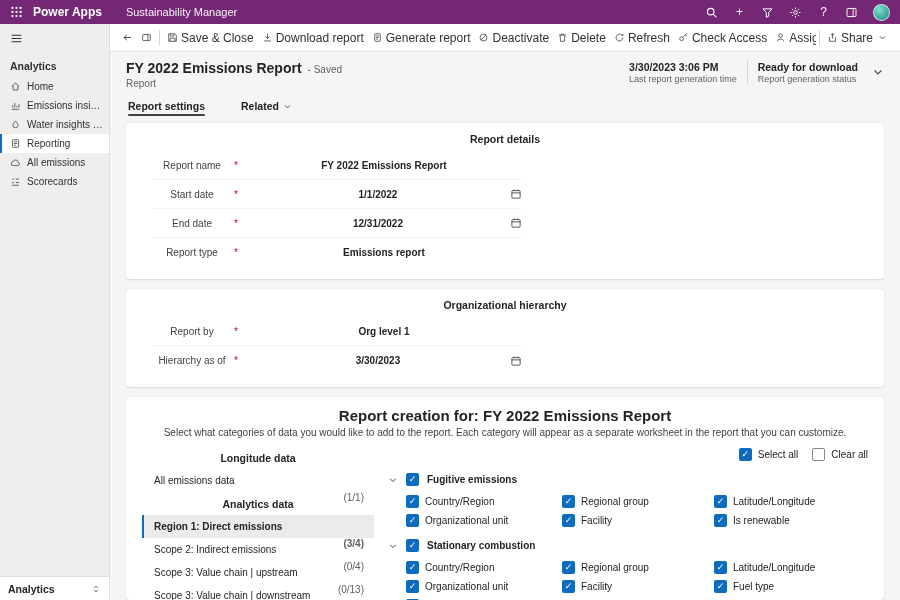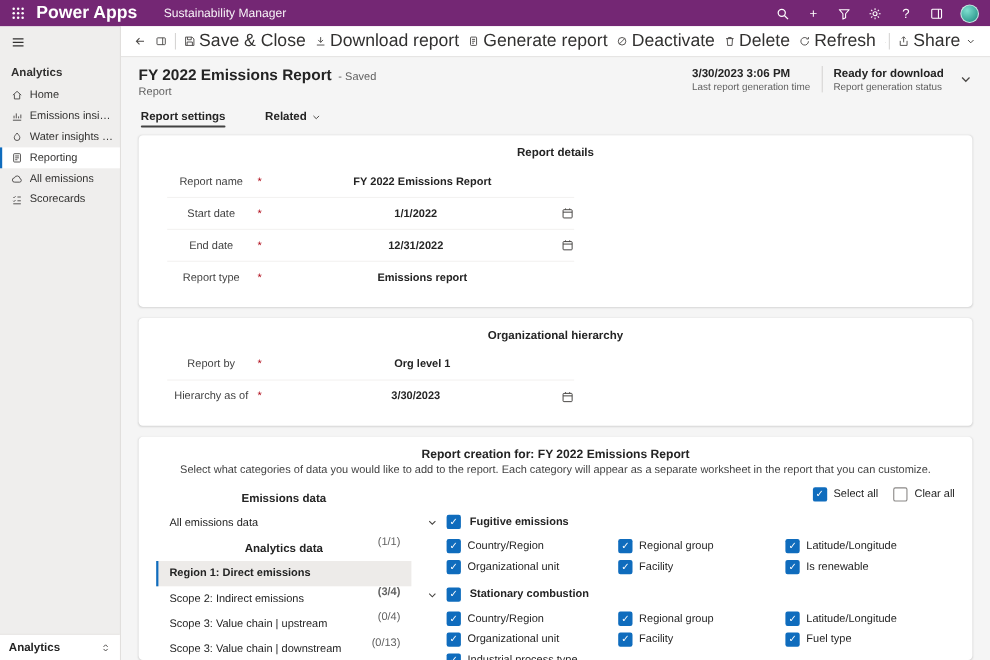--- a/index.html
+++ b/index.html
@@ -4,21 +4,21 @@
 <style>
   * { margin:0; padding:0; box-sizing:border-box; }
   html,body { width:900px; height:600px; overflow:hidden; }
   body { font-family:"Liberation Sans","DejaVu Sans",sans-serif; font-size:11px; color:#242424; background:#fff; }
   svg { display:block; }
   .app { width:900px; height:600px; display:flex; flex-direction:column; overflow:hidden; }
 
   
   .topbar { flex:0 0 24px; background:var(--topbar,#742774); color:#fff; display:flex; align-items:center; padding:0 10px; gap:10px; }
   .topbar .waffle { width:14px; height:14px; }
-  .topbar .appname { font-size:16px; font-weight:600; white-space:nowrap; }
+  .topbar .appname { font-size:12px; font-weight:600; white-space:nowrap; }
   .topbar .envname { font-size:11px; margin-left:14px; white-space:nowrap; opacity:.95; }
   .tb-right { margin-left:auto; display:flex; align-items:center; gap:15px; }
   .tb-ic { width:13px; height:13px; color:#fff; display:flex; align-items:center; justify-content:center; font-size:12px; line-height:1; cursor:pointer; }
   .avatar { width:17px; height:17px; border-radius:50%; background:radial-gradient(circle at 35% 30%, #7fe0d0, #18857c); border:1px solid rgba(255,255,255,.7); cursor:pointer; }
 
   
   .body-row { flex:1; display:flex; min-height:0; }
 
   
   .sidebar { flex:0 0 110px; width:110px; background:#efeeed; border-right:1px solid #e1dfdd; display:flex; flex-direction:column; min-height:0; }
@@ -31,21 +31,21 @@
   .sb-spacer { flex:1; }
   .area-switcher { flex:0 0 24px; background:#fff; border-top:1px solid #e1dfdd; display:flex; align-items:center; justify-content:space-between; padding:0 8px; font-size:10.5px; font-weight:700; cursor:pointer; }
   .area-switcher svg { width:10px; height:10px; color:#484644; }
 
   
   .right-col { flex:1; display:flex; flex-direction:column; min-width:0; min-height:0; background:#f5f5f5; }
 
   
   .cmdbar { flex:0 0 28px; background:#fff; border-bottom:1px solid #e4e3e2; display:flex; align-items:center; padding:0 8px; min-width:0; }
   .cmd-left { display:flex; align-items:center; overflow:hidden; flex:1; min-width:0; }
-  .cmd { display:flex; align-items:center; gap:3px; padding:0 4px; height:22px; border-radius:2px; white-space:nowrap; cursor:pointer; color:#323130; font-size:16px; }
+  .cmd { display:flex; align-items:center; gap:3px; padding:0 4px; height:22px; border-radius:2px; white-space:nowrap; cursor:pointer; color:#323130; font-size:12px; }
   .cmd svg { width:11px; height:11px; flex:0 0 11px; color:#484644; }
   .cmd .chev { width:9px; height:9px; margin-left:1px; }
   .cmd-divider { flex:0 0 1px; width:1px; height:15px; background:#d6d5d4; margin:0 3px; }
   .cmd-share { display:flex; align-items:center; margin-left:auto; }
 
   
   .form-header { padding:8px 16px 0 16px; }
   .fh-top { display:flex; align-items:flex-start; }
   .page-title { font-size:14px; font-weight:700; color:#242424; white-space:nowrap; }
   .saved-text { font-size:10px; color:#616161; margin-left:6px; }
@@ -69,21 +69,21 @@
 
   .fields { width:370px; margin:6px 0 0 10px; }
   .field { display:flex; align-items:center; height:29px; border-bottom:1px solid #f3f2f1; }
   .field-label { flex:0 0 80px; font-size:10px; color:#424242; }
   .req { color:#b10e1c; margin:0 8px 0 2px; font-size:10px; }
   .field-value { flex:1; font-size:10px; font-weight:700; color:#242424; cursor:text; }
   .field .cal { width:12px; height:12px; color:#484644; cursor:pointer; }
 
   
   .rc-card { flex:1; min-height:0; overflow:hidden; }
-  .rc-title { font-size:11px; font-weight:700; }
+  .rc-title { font-size:15px; font-weight:700; }
   .rc-desc { font-size:10px; color:#424242; margin-top:3px; }
   .rc-body { display:flex; gap:14px; margin-top:8px; }
   .rc-left { flex:0 0 232px; width:232px; }
   .rc-group-header { font-size:10.5px; font-weight:700; padding:6px 8px 5px 8px; }
   .rc-item { display:flex; justify-content:space-between; align-items:center; height:23px; padding:0 10px 0 10px; font-size:10px; color:#242424; cursor:pointer; border-left:2px solid transparent; }
   .rc-item .count { color:#616161;margin-top:34px; }
   .rc-item.selected { background:#edebe9; border-left:2px solid var(--accent,#0f6cbd); font-weight:700; }
   .rc-right { flex:1; min-width:0; }
   .rc-right-top { display:flex; justify-content:flex-end; gap:14px; padding-top:2px; }
   .cbrow { display:flex; align-items:center; gap:6px; font-size:10px; color:#242424; cursor:pointer; white-space:nowrap; }
@@ -400,21 +400,21 @@
           </div>
         </div>
 
         <div class="card rc-card">
           <div class="rc-title">Report creation for: FY 2022 Emissions Report</div>
           <div class="rc-desc">Select what categories of data you would like to add to the report. Each category will appear as a separate worksheet in the report that you can customize.</div>
 
           <div class="rc-body">
 
             <div class="rc-left">
-              <div class="rc-group-header">Emissions data</div>
+              <div class="rc-group-header">Longitude data</div>
               <div class="rc-item">
                 <span>All emissions data</span>
                 <span class="count">(1/1)</span>
               </div>
               <div class="rc-group-header">Analytics data</div>
               <div class="rc-item selected">
                 <span>Region 1: Direct emissions</span>
                 <span class="count">(3/4)</span>
               </div>
               <div class="rc-item">

